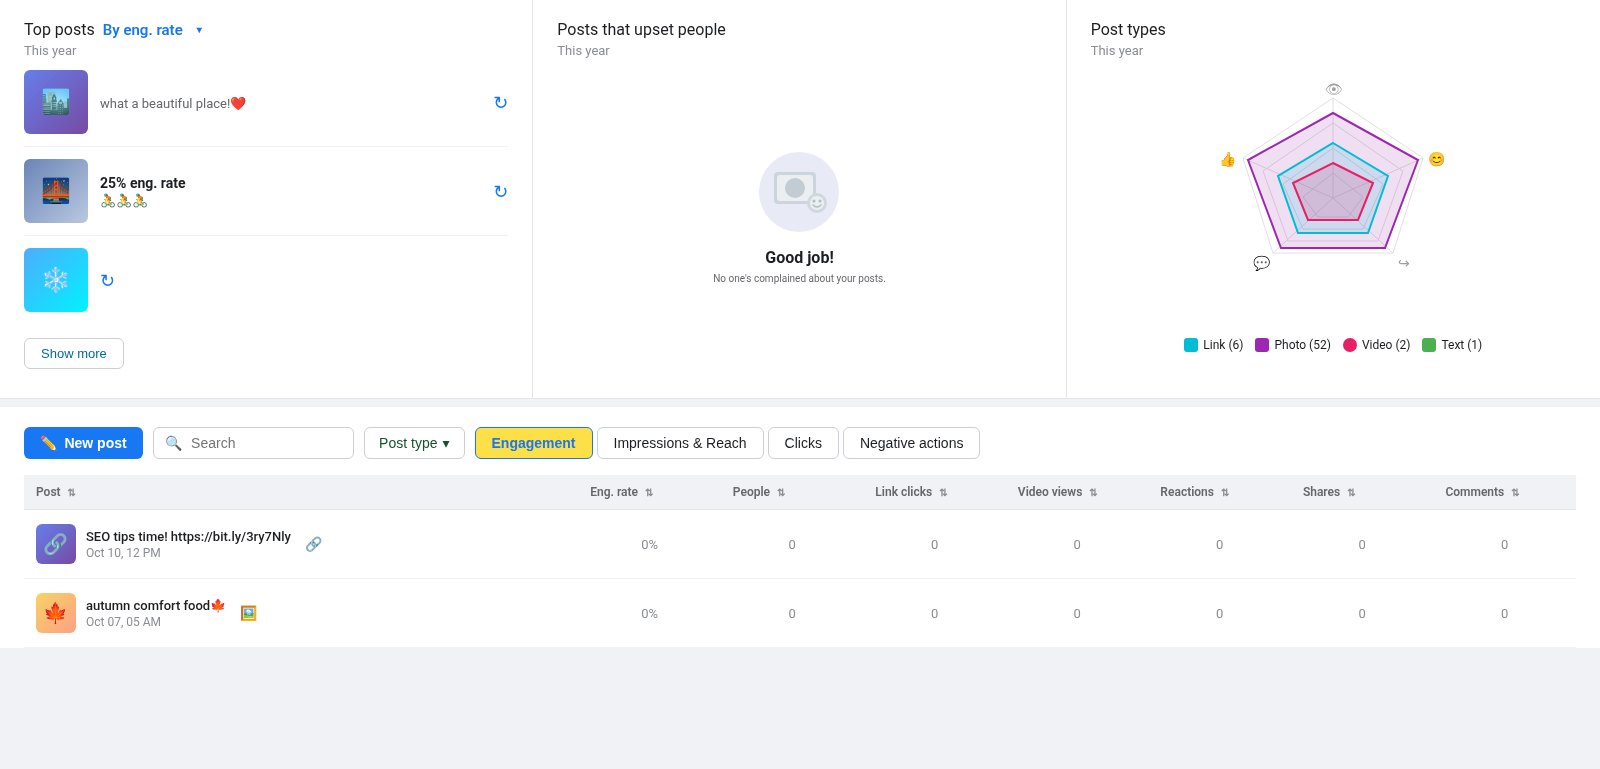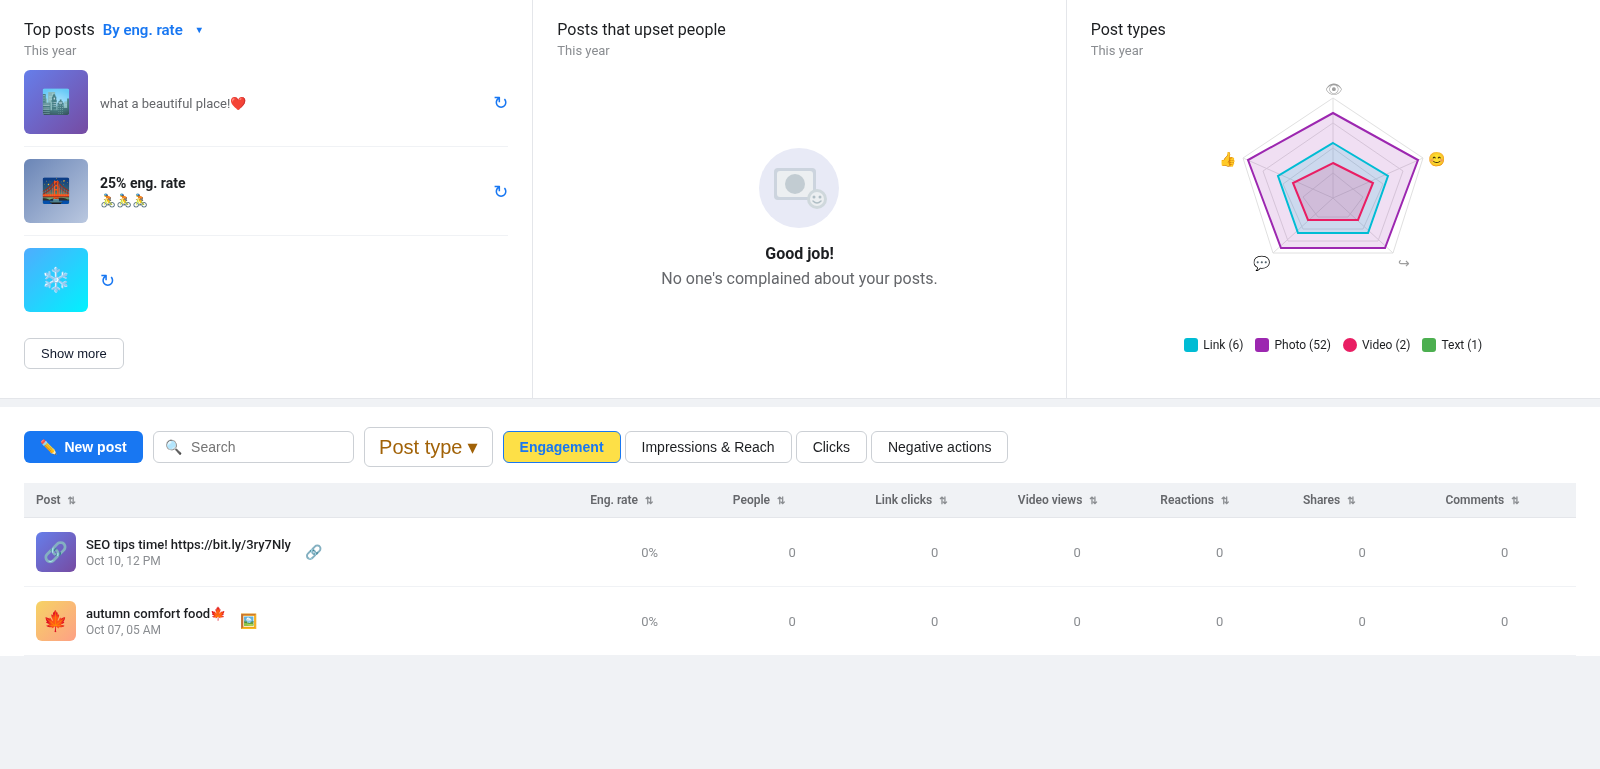--- a/index.html
+++ b/index.html
@@ -86,21 +86,21 @@
     }
 
     .show-more-btn {
       margin-top: 14px;
       padding: 7px 16px;
       border: 1px solid #ccd0d5;
       border-radius: 6px;
       background: #fff;
       font-size: 13px;
       font-weight: 500;
-      color: #0f172a;
+      color: #0369a1;
       cursor: pointer;
     }
 
     
     .upset-panel {
       display: flex;
       flex-direction: column;
       align-items: center;
       justify-content: center;
       min-height: 320px;
@@ -111,21 +111,21 @@
       border-radius: 50%;
       background: #e8eaf6;
       display: flex;
       align-items: center;
       justify-content: center;
       font-size: 40px;
       margin-bottom: 16px;
       position: relative;
     }
     .good-job-title { font-size: 16px; font-weight: 700; color: #1c1e21; margin-bottom: 6px; }
-    .good-job-desc { font-size: 16px; color: #65676b; text-align: center; }
+    .good-job-desc { font-size: 10px; color: #65676b; text-align: center; }
 
     
     .radar-container {
       display: flex;
       flex-direction: column;
       align-items: center;
       padding-top: 10px;
     }
     .radar-svg { width: 260px; height: 260px; }
     .legend {
@@ -209,22 +209,22 @@
     .search-icon-span { color: #8a8d91; font-size: 14px; }
 
     .post-type-btn {
       display: flex;
       align-items: center;
       gap: 5px;
       border: 1px solid #ccd0d5;
       border-radius: 6px;
       padding: 7px 14px;
       background: #fff;
-      font-size: 20px;
-      color: #a16207;
+      font-size: 14px;
+      color: #14532d;
       cursor: pointer;
     }
 
     .tab-group {
       display: flex;
       gap: 4px;
     }
     .tab-btn {
       padding: 7px 16px;
       border: 1px solid #ccd0d5;

